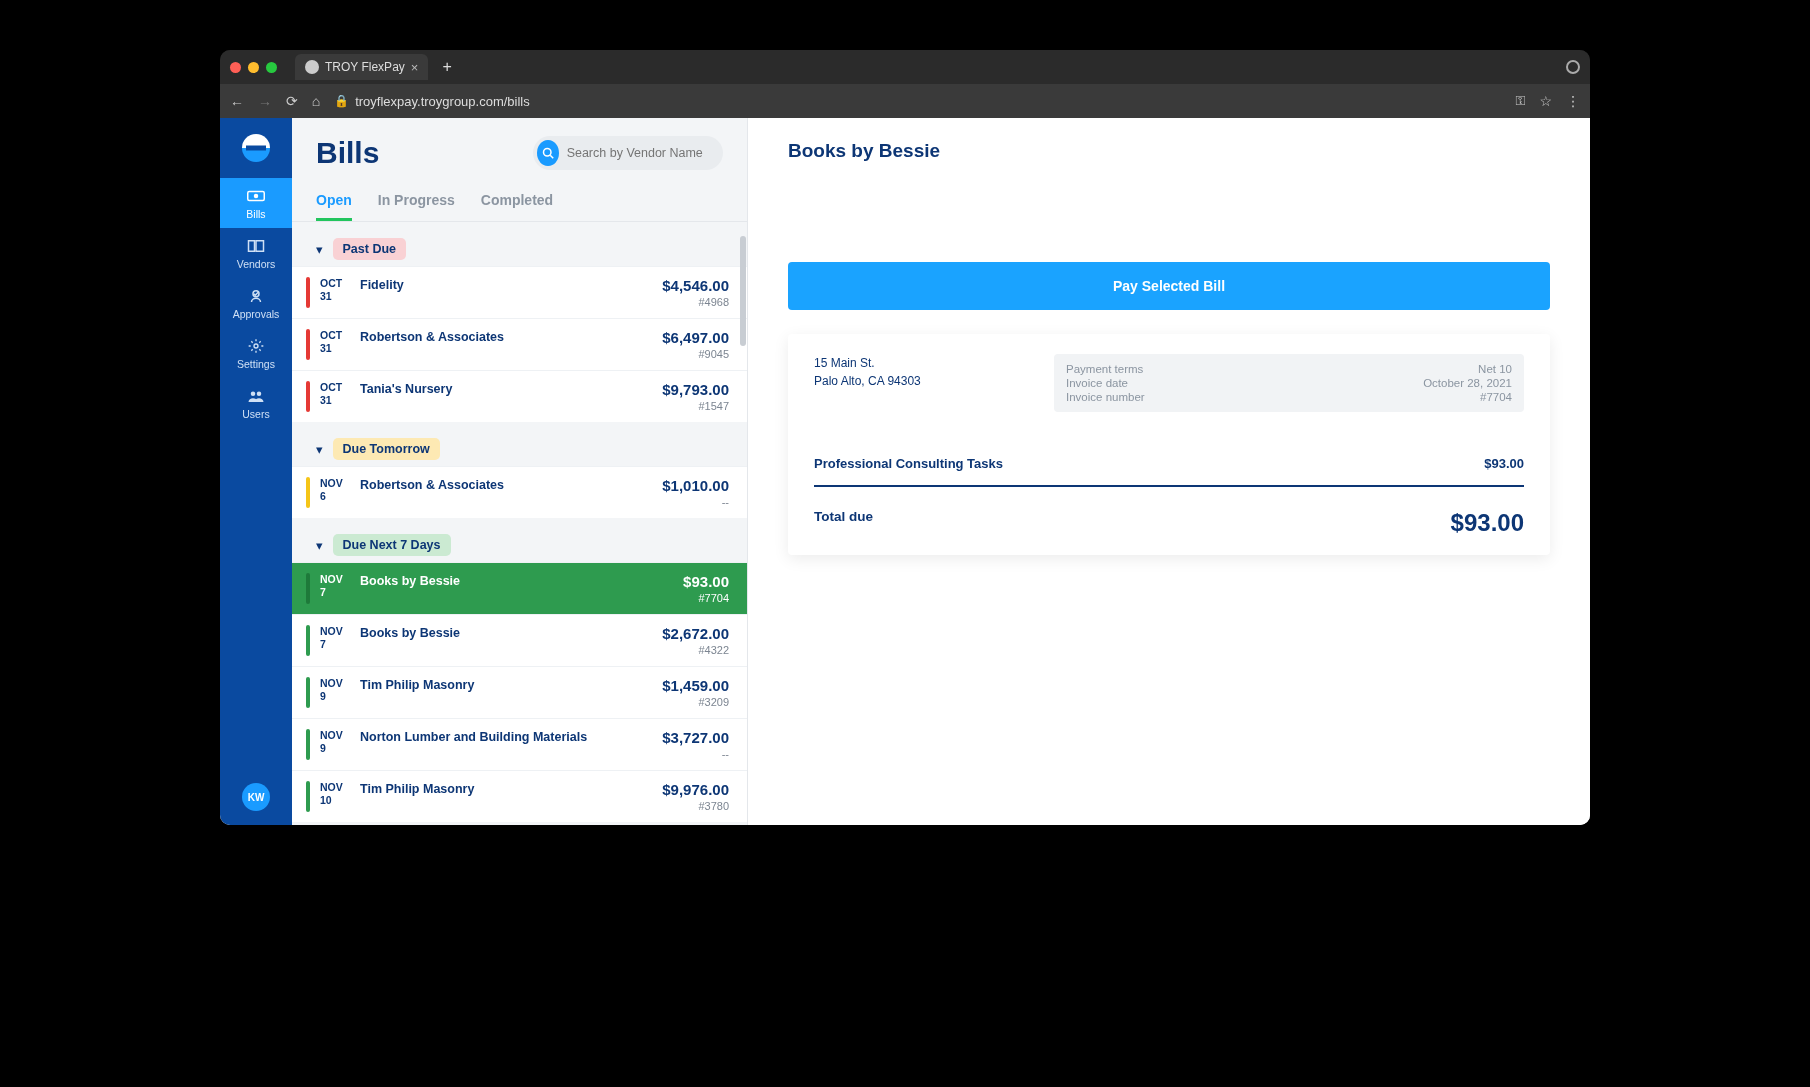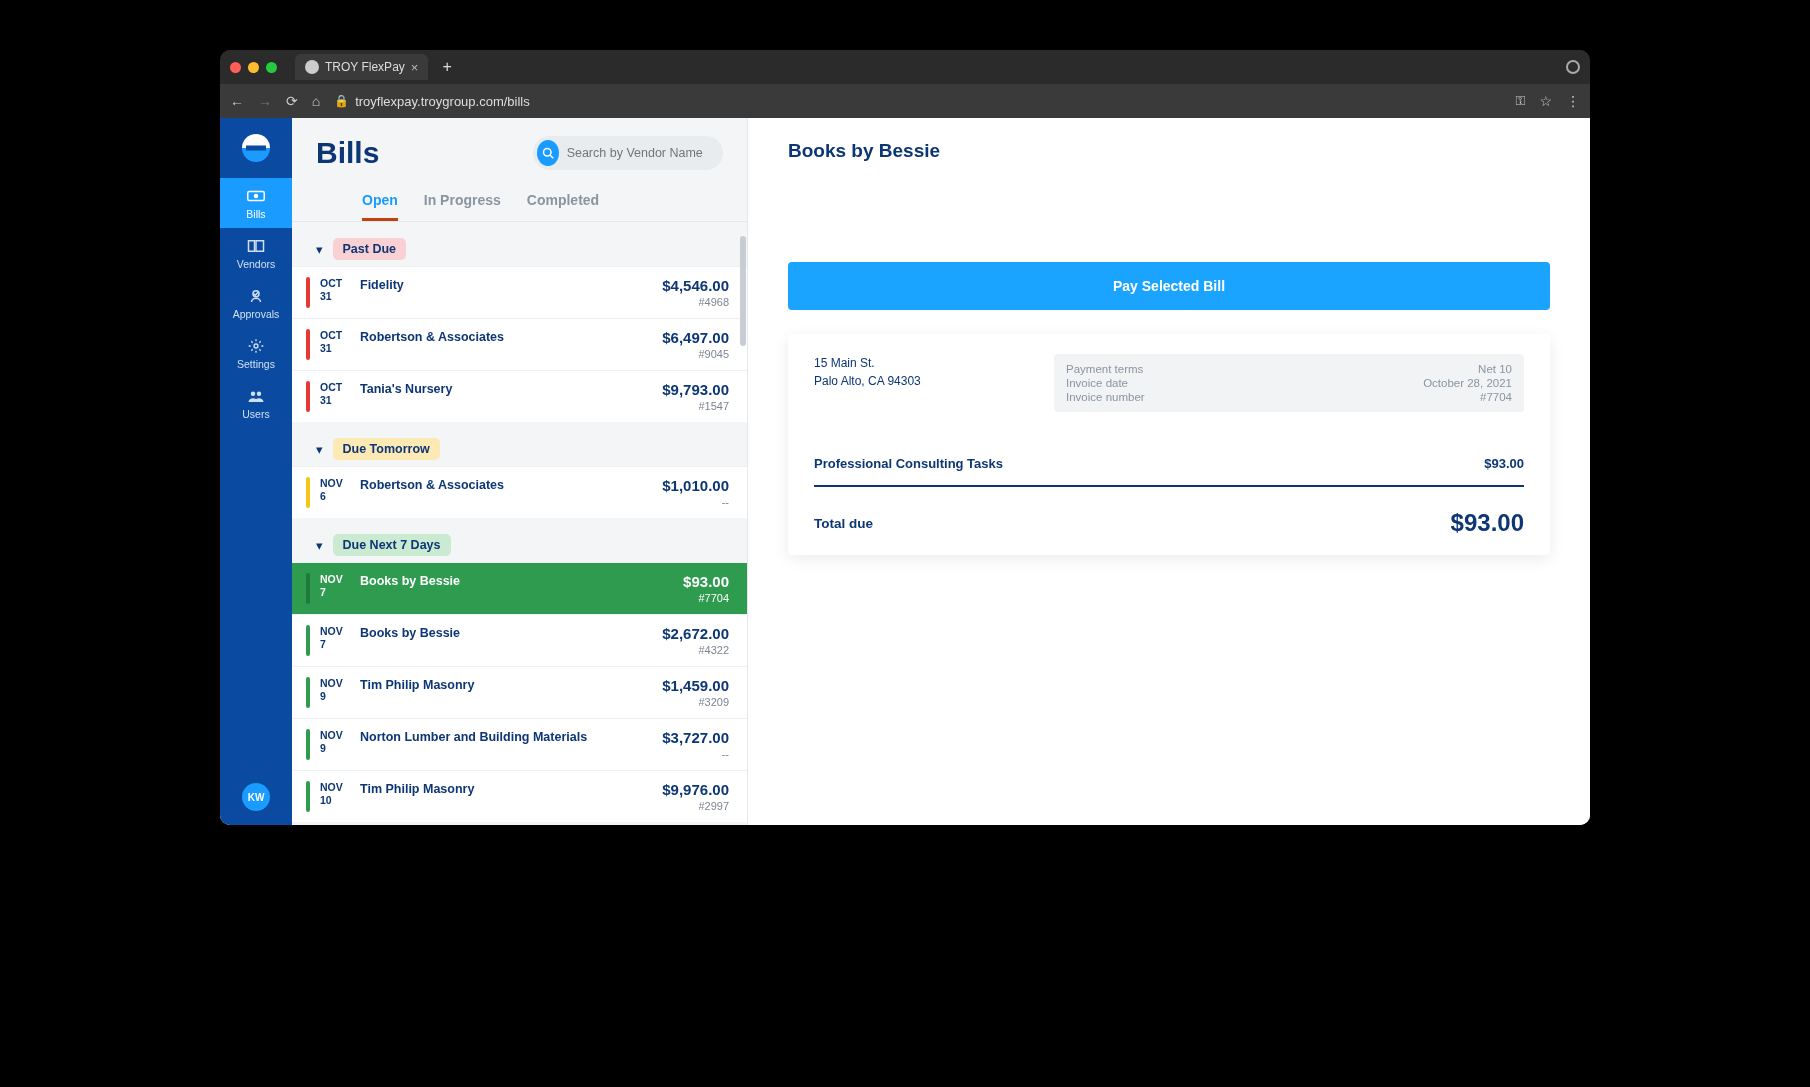--- a/index.html
+++ b/index.html
@@ -40,21 +40,21 @@
 
 
 .middle { width:456px; background:#f3f5f7; display:flex; flex-direction:column; border-right:1px solid #e4e7eb; position:relative; }
 .mid-head { padding:18px 24px 0; display:flex; align-items:center; gap:18px; }
 .page-title { font-size:30px; font-weight:800; color:#0d3675; }
 .search { margin-left:auto; display:flex; align-items:center; gap:8px; background:#e9ecef; border-radius:18px; padding:4px 10px 4px 4px; width:190px; }
 .search .mag { width:26px;height:26px;border-radius:50%;background:#1a9bff;display:flex;align-items:center;justify-content:center;color:#fff;font-size:12px; }
 .search input { border:none; background:transparent; outline:none; font-size:12.5px; color:#6c757d; width:100%; }
 .tabs { display:flex; gap:26px; padding:22px 24px 0; border-bottom:1px solid #e4e7eb; font-size:14px; font-weight:600; color:#8b95a1; }
 .tabs .t { padding-bottom:10px; cursor:pointer; }
-.tabs .t.active { color:#1a9bff; border-bottom:3px solid #c2410c;margin-left:46px; }
+.tabs .t.active { color:#1a9bff; border-bottom:3px solid #22c55e; }
 
 .list { flex:1; overflow-y:auto; padding-bottom:30px; }
 .scrollbar { position:absolute; top:118px; right:1px; width:6px; height:110px; background:#c8cdd3; border-radius:3px; }
 
 .group-head { display:flex; align-items:center; gap:10px; padding:16px 24px 6px; }
 .chev { color:#0d3675; font-size:13px; }
 .badge { font-size:12.5px; font-weight:700; color:#0d3675; padding:4px 10px; border-radius:5px; }
 .badge.red{background:#f9d1d4;}
 .badge.yellow{background:#fde9b3;}
 .badge.green{background:#cbead2;}
@@ -81,21 +81,21 @@
 .pay-btn { background:#1aa3ff; color:#fff; font-size:14px; font-weight:700; text-align:center; padding:16px 0; border-radius:4px; cursor:pointer; margin-bottom:24px; }
 .card { background:#fff; border-radius:4px; box-shadow:0 4px 16px rgba(0,0,0,.08); padding:20px 26px 18px; }
 .card-top { display:flex; gap:20px; }
 .addr { font-size:12px; color:#0d3675; line-height:1.5; flex:0 0 220px; }
 .terms { flex:1; background:#f1f3f5; border-radius:4px; padding:8px 12px; font-size:11.5px; color:#8b95a1; }
 .terms .row{display:flex;justify-content:space-between;padding:1px 0;text-align:center;}
 .line { border:none; border-top:2px solid #0d3675; margin-top:6px; }
 .items { margin-top:44px; }
 .items .irow { display:flex; justify-content:space-between; font-size:13px; color:#0d3675; font-weight:600; padding-bottom:8px; }
 .totals { margin-top:22px; }
-.totals .trow { display:flex; justify-content:space-between; align-items:center; }
+.totals .trow { display:flex; justify-content:space-between; align-items:flex-start; }
 .totals .tlab { font-size:13.5px; color:#0d3675; font-weight:600; }
 .totals .tamt { font-size:24px; font-weight:800; color:#0d3675; }
 .due { text-align:right; font-size:11px; font-weight:800; color:#0d3675; margin-top:6px; letter-spacing:.3px; }
 
 svg.icon{width:18px;height:16px;fill:currentColor;}
 </style>
 </head>
 <body>
 
 <div class="stage">
@@ -290,21 +290,21 @@
                   <div class="a">$3,727.00</div>
                   <div class="n">--</div>
                 </div>
               </div>
               <div class="bill-row">
       <div class="bar green"></div>
       <div class="dateblock">NOV<br>10</div>
       <div class="vendor">Tim Philip Masonry</div>
       <div class="amt">
                   <div class="a">$9,976.00</div>
-                  <div class="n">#2997</div>
+                  <div class="n">#3780</div>
                 </div>
               </div>
             </div>
           </div>
       <div class="scrollbar"></div>
     </div>
 
     <div class="detail">
       <div class="detail-title">Books by Bessie</div>
       <div class="pay-btn">Pay Selected Bill</div>

